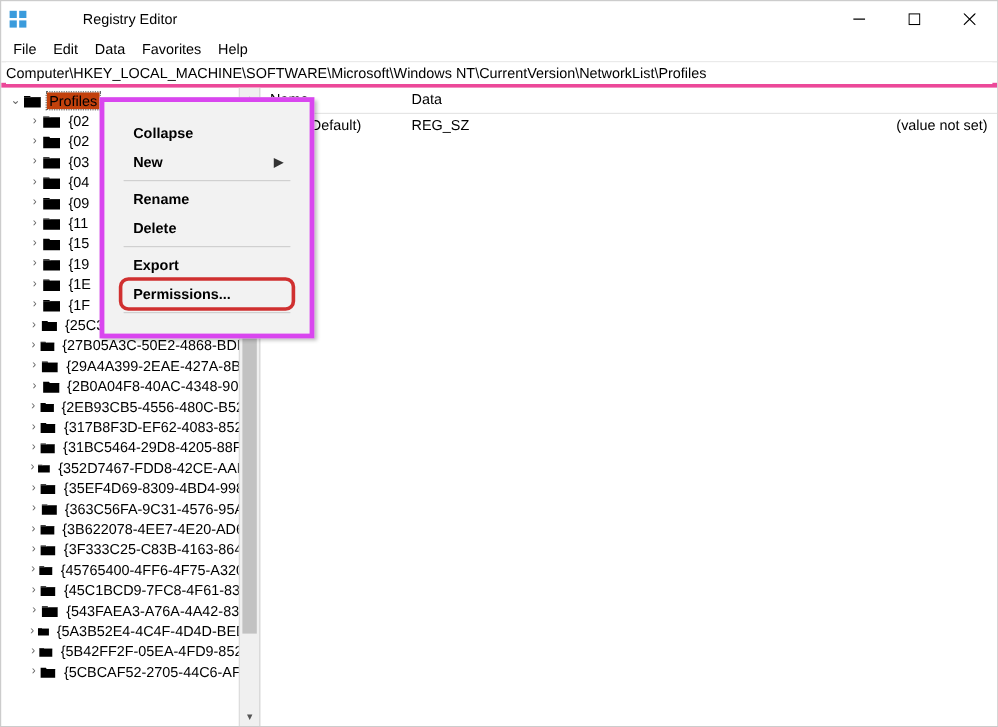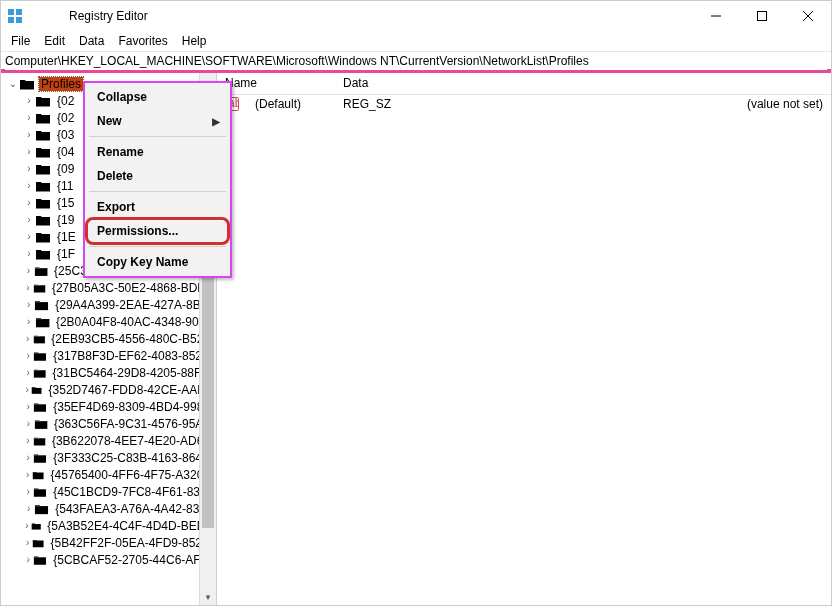--- a/index.html
+++ b/index.html
@@ -48,21 +48,21 @@
   .col.data { flex: 1; }
 
   .list-row { display: flex; height: 18px; align-items: center; }
   .cell { padding: 0 8px; }
   .cell.name { width: 118px; display: flex; align-items: center; gap: 16px; }
   .cell.type { width: 122px; }
   .cell.data { flex: 1; text-align: right; }
   .string-icon { width: 14px; height: 14px; }
 
   
-  .context-menu { position: absolute; left: 82px; top: 80px; width: 149px; background: #f2f2f2; border: 2px solid #d946ef; box-shadow: 2px 2px 3px rgba(0,0,0,.25); padding: 2px; z-index: 10; }
+  .context-menu { position: absolute; left: 82px; top: 80px; width: 179px; background: #f2f2f2; border: 4px solid #d946ef; box-shadow: 2px 2px 3px rgba(0,0,0,.25); padding: 14px; z-index: 10; }
   .cm-item { height: 24px; display: flex; align-items: center; padding: 0 26px 0 10px; position: relative; font-weight: bold; }
   .cm-item.bold { font-weight: 600; }
   .cm-item .sub { position: absolute; right: 8px; font-size: 10px; color: #333; }
   .cm-sep { height: 1px; background: #d0d0d0; margin: 3px 2px; }
   .cm-item.highlight-box { outline: 3px solid #d03030; outline-offset: -1px; border-radius: 6px; }
 </style>
 </head>
 <body>
 
 <div class="titlebar">
@@ -360,23 +360,20 @@
       <span>Delete</span>
     </div>
     <div class="cm-sep"></div>
     <div class="cm-item">
       <span>Export</span>
     </div>
     <div class="cm-item highlight-box">
       <span>Permissions...</span>
     </div>
     <div class="cm-sep"></div>
-    <div class="cm-item">
-      <span>Copy Key Name</span>
-    </div>
   </div>
 
 <svg width="0" height="0" style="position:absolute">
   <defs>
     <g id="folder-g">
       <path class="tab" d="M1 3 h5 l1.2 1.5 H15 V4 H1 Z"></path>
       <path class="body" d="M1 4 H15 V12.5 H1 Z"></path>
     </g>
     <g id="string-g">
       <rect x="0.5" y="0.5" width="13" height="13" rx="1" fill="#fff" stroke="#c94f4f"></rect>

